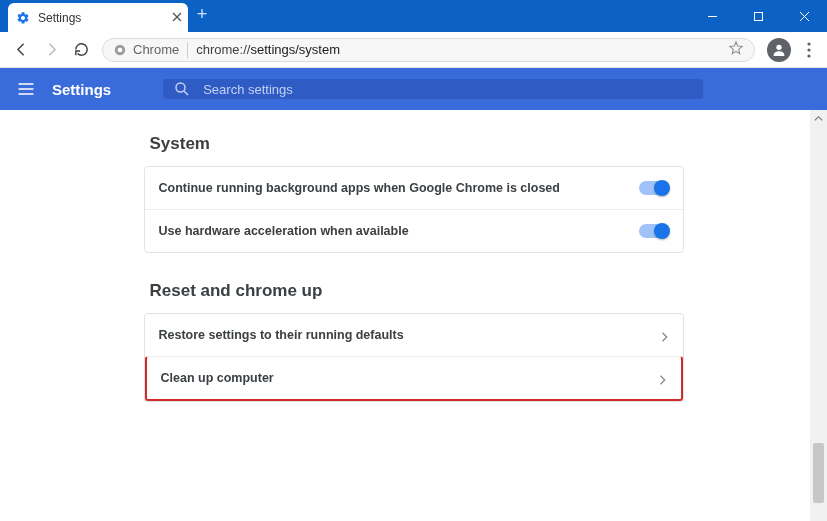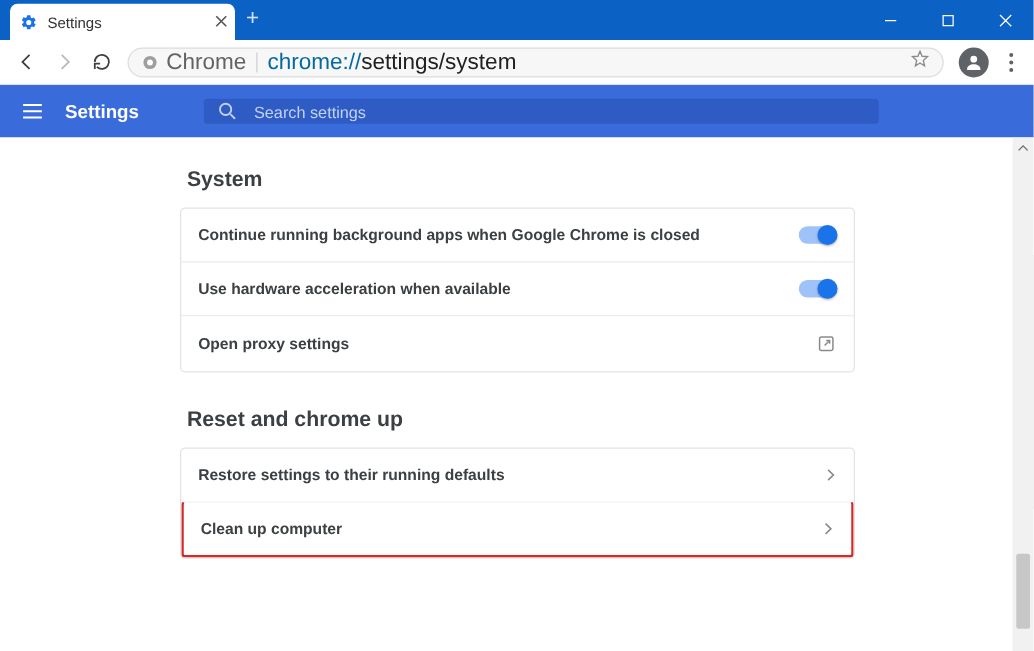--- a/index.html
+++ b/index.html
@@ -20,27 +20,27 @@
   .winbtn { width: 46px; height: 32px; display: flex; align-items: center; justify-content: center; color: #fff; cursor: pointer; }
   .winbtn svg { width: 11px; height: 11px; }
 
   
   .addrrow { height: 36px; background: #fff; display: flex; align-items: center; padding: 0 6px; border-bottom: 1px solid #e3e3e3; }
   .navbtn { width: 30px; height: 30px; display: flex; align-items: center; justify-content: center; color: #5f6368; cursor: pointer; }
   .navbtn.disabled { color: #b9b9b9; cursor: default; }
   .navbtn svg { width: 17px; height: 17px; }
   .omnibox {
     flex: 1; height: 24px; border: 1px solid #dcdcdc; border-radius: 14px;
-    display: flex; align-items: center; padding: 0 10px; margin: 16px 6px; font-size: 18px; color: #5f6368;
+    display: flex; align-items: center; padding: 0 10px; margin: 16px 6px; font-size: 13px; color: #5f6368;
     background: #f7f7f7;
   }
   .omnibox .chip { display: flex; align-items: center; gap: 6px; color: #636363; }
   .omnibox .sep { width: 1px; height: 16px; background: #cfcfcf; margin: 0 8px; }
   .omnibox .urlpath { color: #202124; }
-  .omnibox .urlpath .muted { color: #0369a1; }
+  .omnibox .urlpath .muted { color: #404040; }
   .omnibox .star { margin-left: auto; color: #8b8b8b; cursor: pointer; }
   .profile { width: 24px; height: 24px; border-radius: 50%; background: #5f6368; display: flex; align-items: center; justify-content: center; margin: 0 6px; cursor: pointer; }
   .menu3 { width: 24px; display: flex; align-items: center; justify-content: center; color: #5f6368; cursor: pointer; }
 
   
   .appbar { height: 42px; background: #3a6bdb; display: flex; align-items: center; padding: 0 14px; gap: 14px; }
   .hamburger { width: 24px; height: 24px; display: flex; align-items: center; justify-content: center; color: #fff; cursor: pointer; }
   .apptitle { color: #fff; font-size: 15px; font-weight: 600; }
   .searchwrap { margin-left: 38px; flex: 0 0 540px; height: 20px; background: #2f5bc4; border-radius: 3px; display: flex; align-items: center; padding: 0 10px; gap: 12px; }
   .searchwrap svg { width: 18px; height: 18px; color: #c3d1f2; }
@@ -50,21 +50,21 @@
   
   .content { height: calc(521px - 32px - 36px - 42px); position: relative; overflow: hidden; background: #fff; }
   .scroll-gutter { position: absolute; right: 0; top: 0; width: 17px; height: 100%; background: #f1f1f1; }
   .scroll-arrow-up { position: absolute; right: 0; top: 0; width: 17px; height: 17px; display:flex; align-items:center; justify-content:center; }
   .scroll-arrow-up svg { width: 9px; height: 9px; color: #6b6b6b; }
   .scroll-thumb { position: absolute; right: 3px; bottom: 18px; width: 11px; height: 60px; background: #c7c7c7; border-radius: 2px; }
 
   .page { max-width: 540px; margin: 0 auto; padding-top: 24px; }
   .section-title { font-size: 17px; font-weight: 600; color: #3c4043; margin: 0 0 12px 6px; }
   .card { border: 1px solid #e3e3e3; border-radius: 4px; background: #fff; }
-  .row { display: flex; align-items: center; padding: 14px 14px; font-size: 12.5px; font-weight: 600; color: #3c4043; }
+  .row { display: flex; align-items: flex-end; padding: 14px 14px; font-size: 12.5px; font-weight: 600; color: #3c4043; }
   .row + .row { border-top: 1px solid #ececec; }
   .row .action { margin-left: auto; display: flex; align-items: center; }
 
   .toggle { width: 30px; height: 14px; border-radius: 8px; background: #9fc2f8; position: relative; cursor: pointer; }
   .toggle .knob { width: 16px; height: 16px; border-radius: 50%; background: #1a73e8; position: absolute; right: -1px; top: -1px; box-shadow: 0 1px 2px rgba(0,0,0,0.3); }
 
   .external-icon svg, .chevron svg { color: #8a8a8a; }
   .external-icon svg { width: 16px; height: 16px; }
   .chevron svg { width: 8px; height: 10px; }
 
@@ -195,30 +195,20 @@
         </div>
       </div>
       <div class="row">
         <span>Use hardware acceleration when available</span>
         <div class="action">
           <div class="toggle">
               <div class="knob"></div>
             </div>
         </div>
       </div>
-      <div class="row">
-        <span>Open proxy settings</span>
-        <div class="action external-icon">
-          <svg viewBox="0 0 24 24" fill="none" stroke="currentColor" stroke-width="1.8">
-              <rect x="4" y="4" width="16" height="16" rx="2"></rect>
-              <path d="M10 14 L16 8"></path>
-              <path d="M12 8 H16 V12"></path>
-            </svg>
-        </div>
-      </div>
     </div>
 
     <div class="section-gap"></div>
 
     <div class="section-title">Reset and chrome up</div>
     <div class="card">
       <div class="row">
         <span>Restore settings to their running defaults</span>
         <div class="action chevron">
           <svg viewBox="0 0 8 12">

